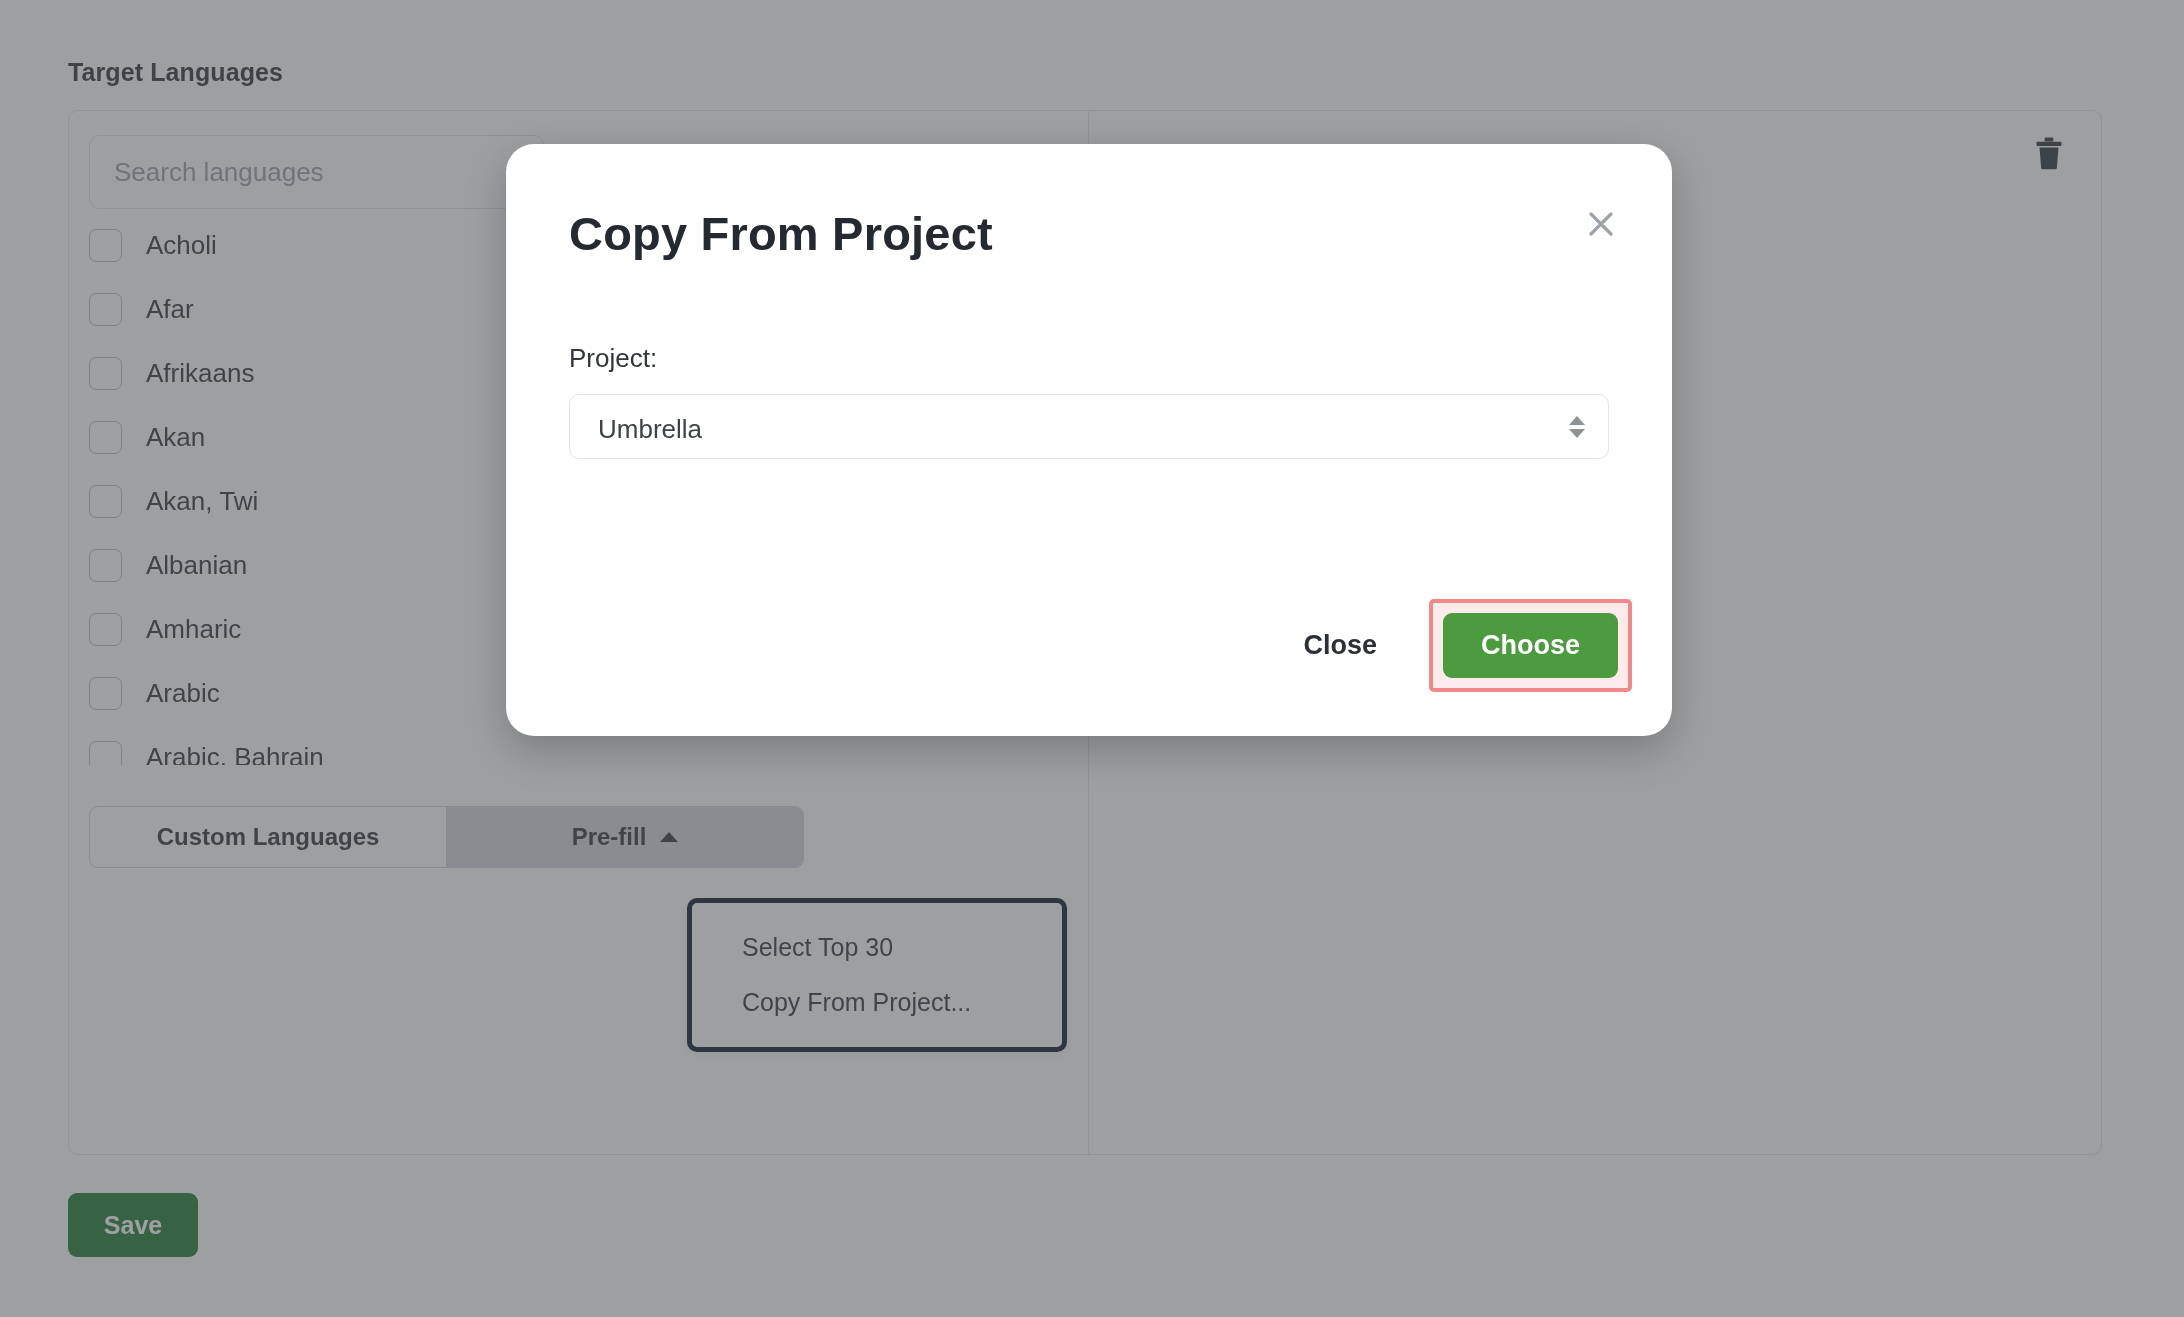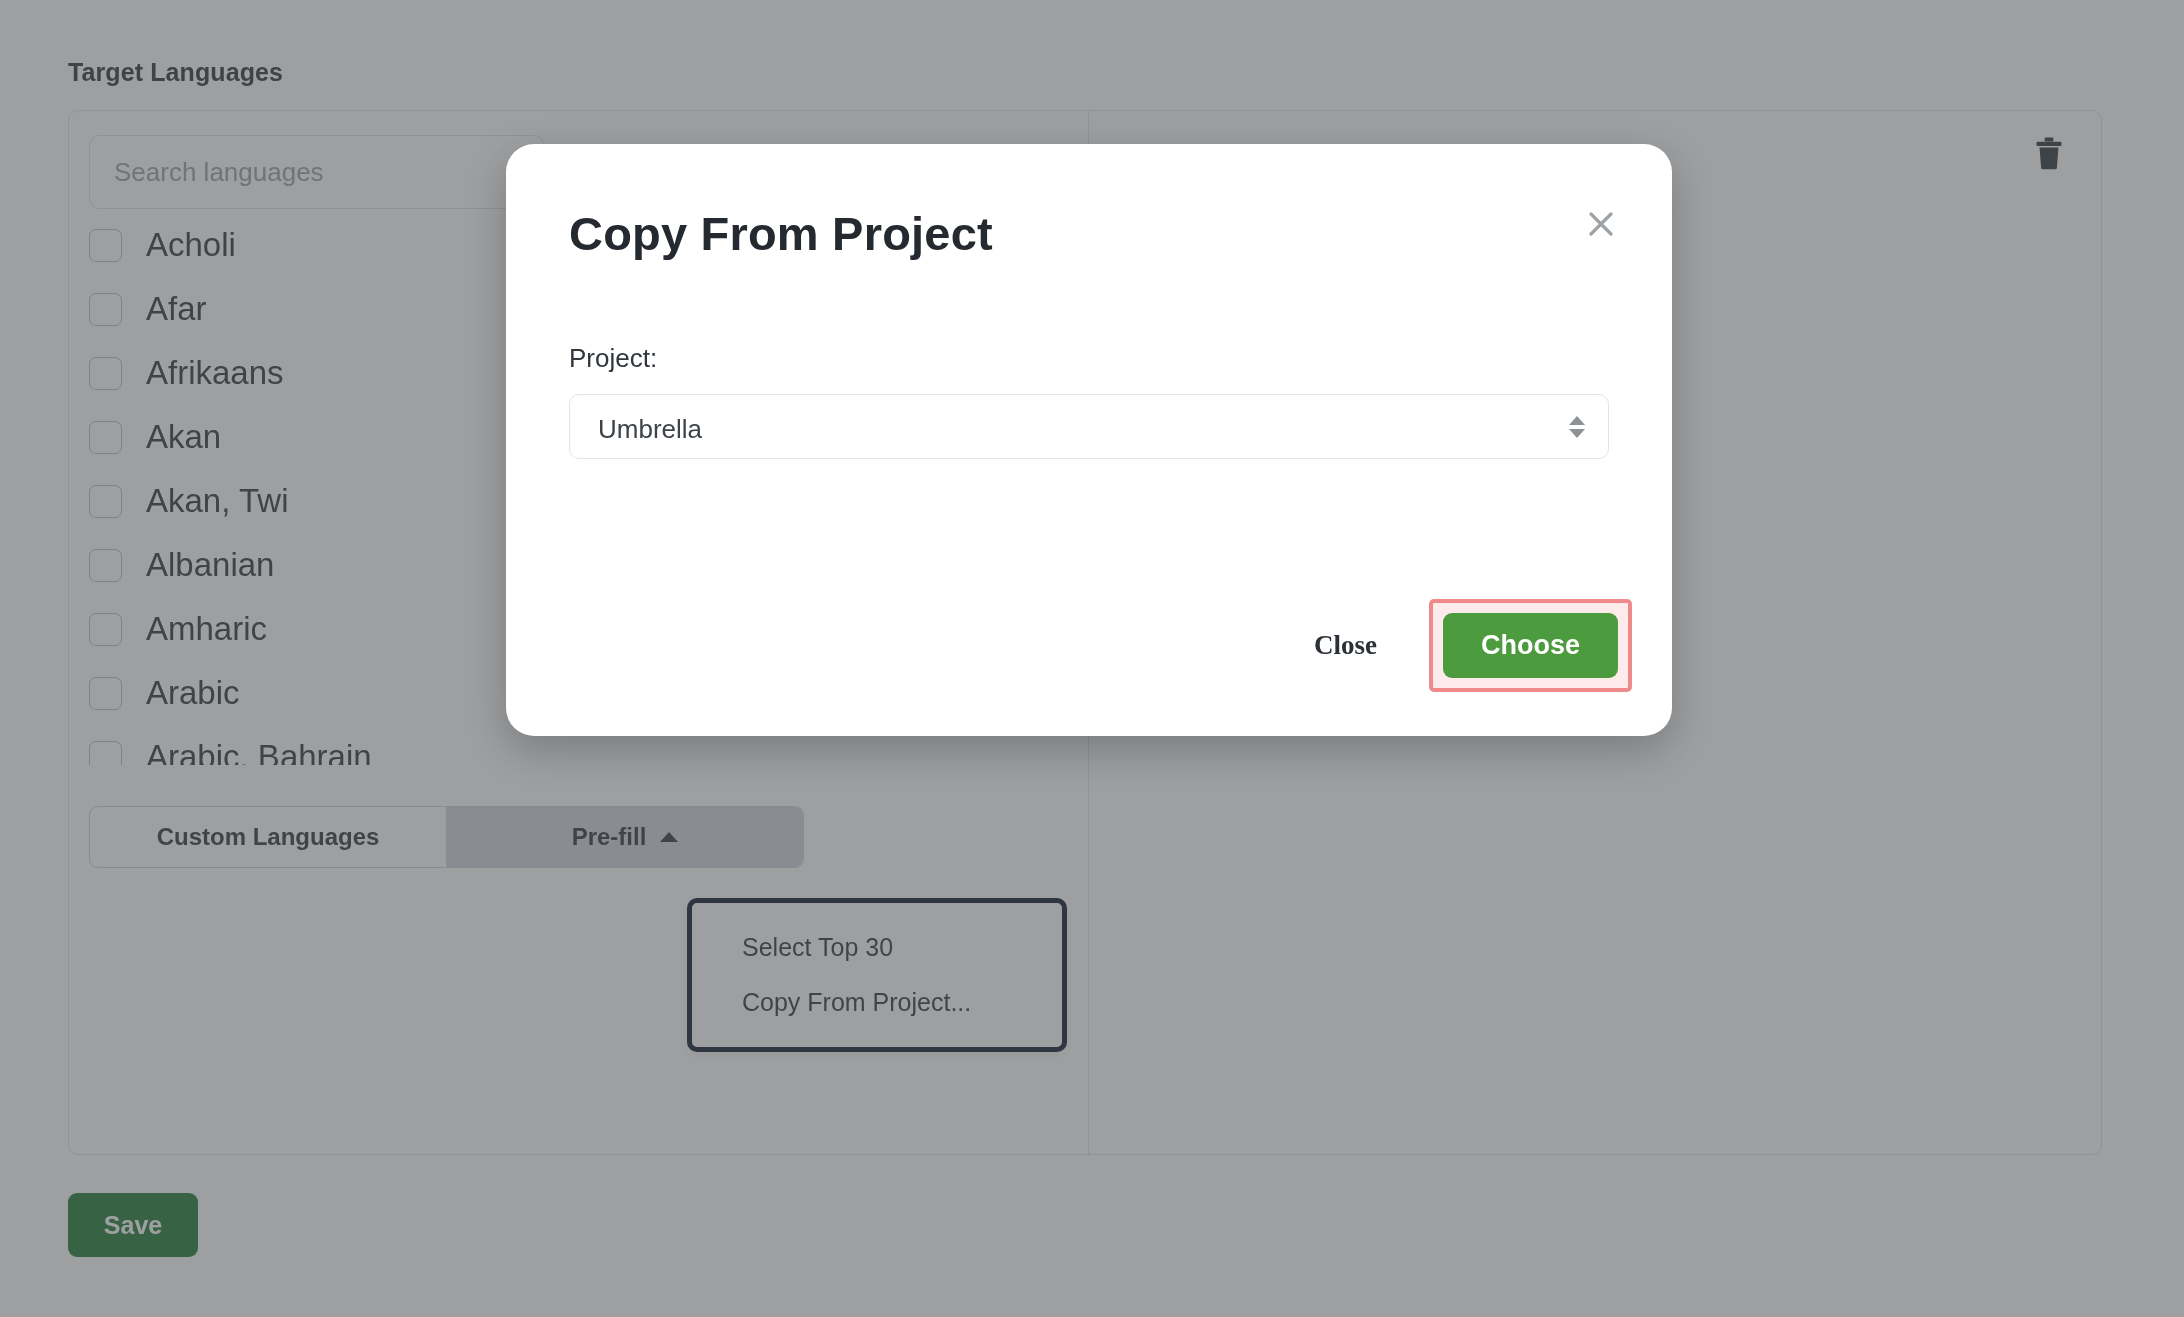--- a/index.html
+++ b/index.html
@@ -103,21 +103,21 @@
     width: 33px;
     height: 33px;
     min-width: 33px;
     border: 1px solid #b9bfc4;
     border-radius: 7px;
     background: #ffffff;
     display: inline-block;
   }
 
   .lang-label {
-    font-size: 33px;
+    font-size: 26px;
     color: #31373c;
     white-space: nowrap;
   }
 
   
   .segment-bar {
     position: absolute;
     left: 20px;
     top: 695px;
     width: 715px;
@@ -325,21 +325,21 @@
     right: 40px;
     bottom: 44px;
     display: flex;
     align-items: center;
     gap: 0;
   }
 
   .close-btn {
     border: none;
     background: transparent;
-    font-family: Liberation Serif, serif;
+    font-family: Liberation Sans, sans-serif;
     font-size: 27px;
     font-weight: 600;
     color: #2b3137;
     cursor: pointer;
     padding: 16px 28px;
     margin-right: 24px;
   }
 
   
   .choose-highlight {

